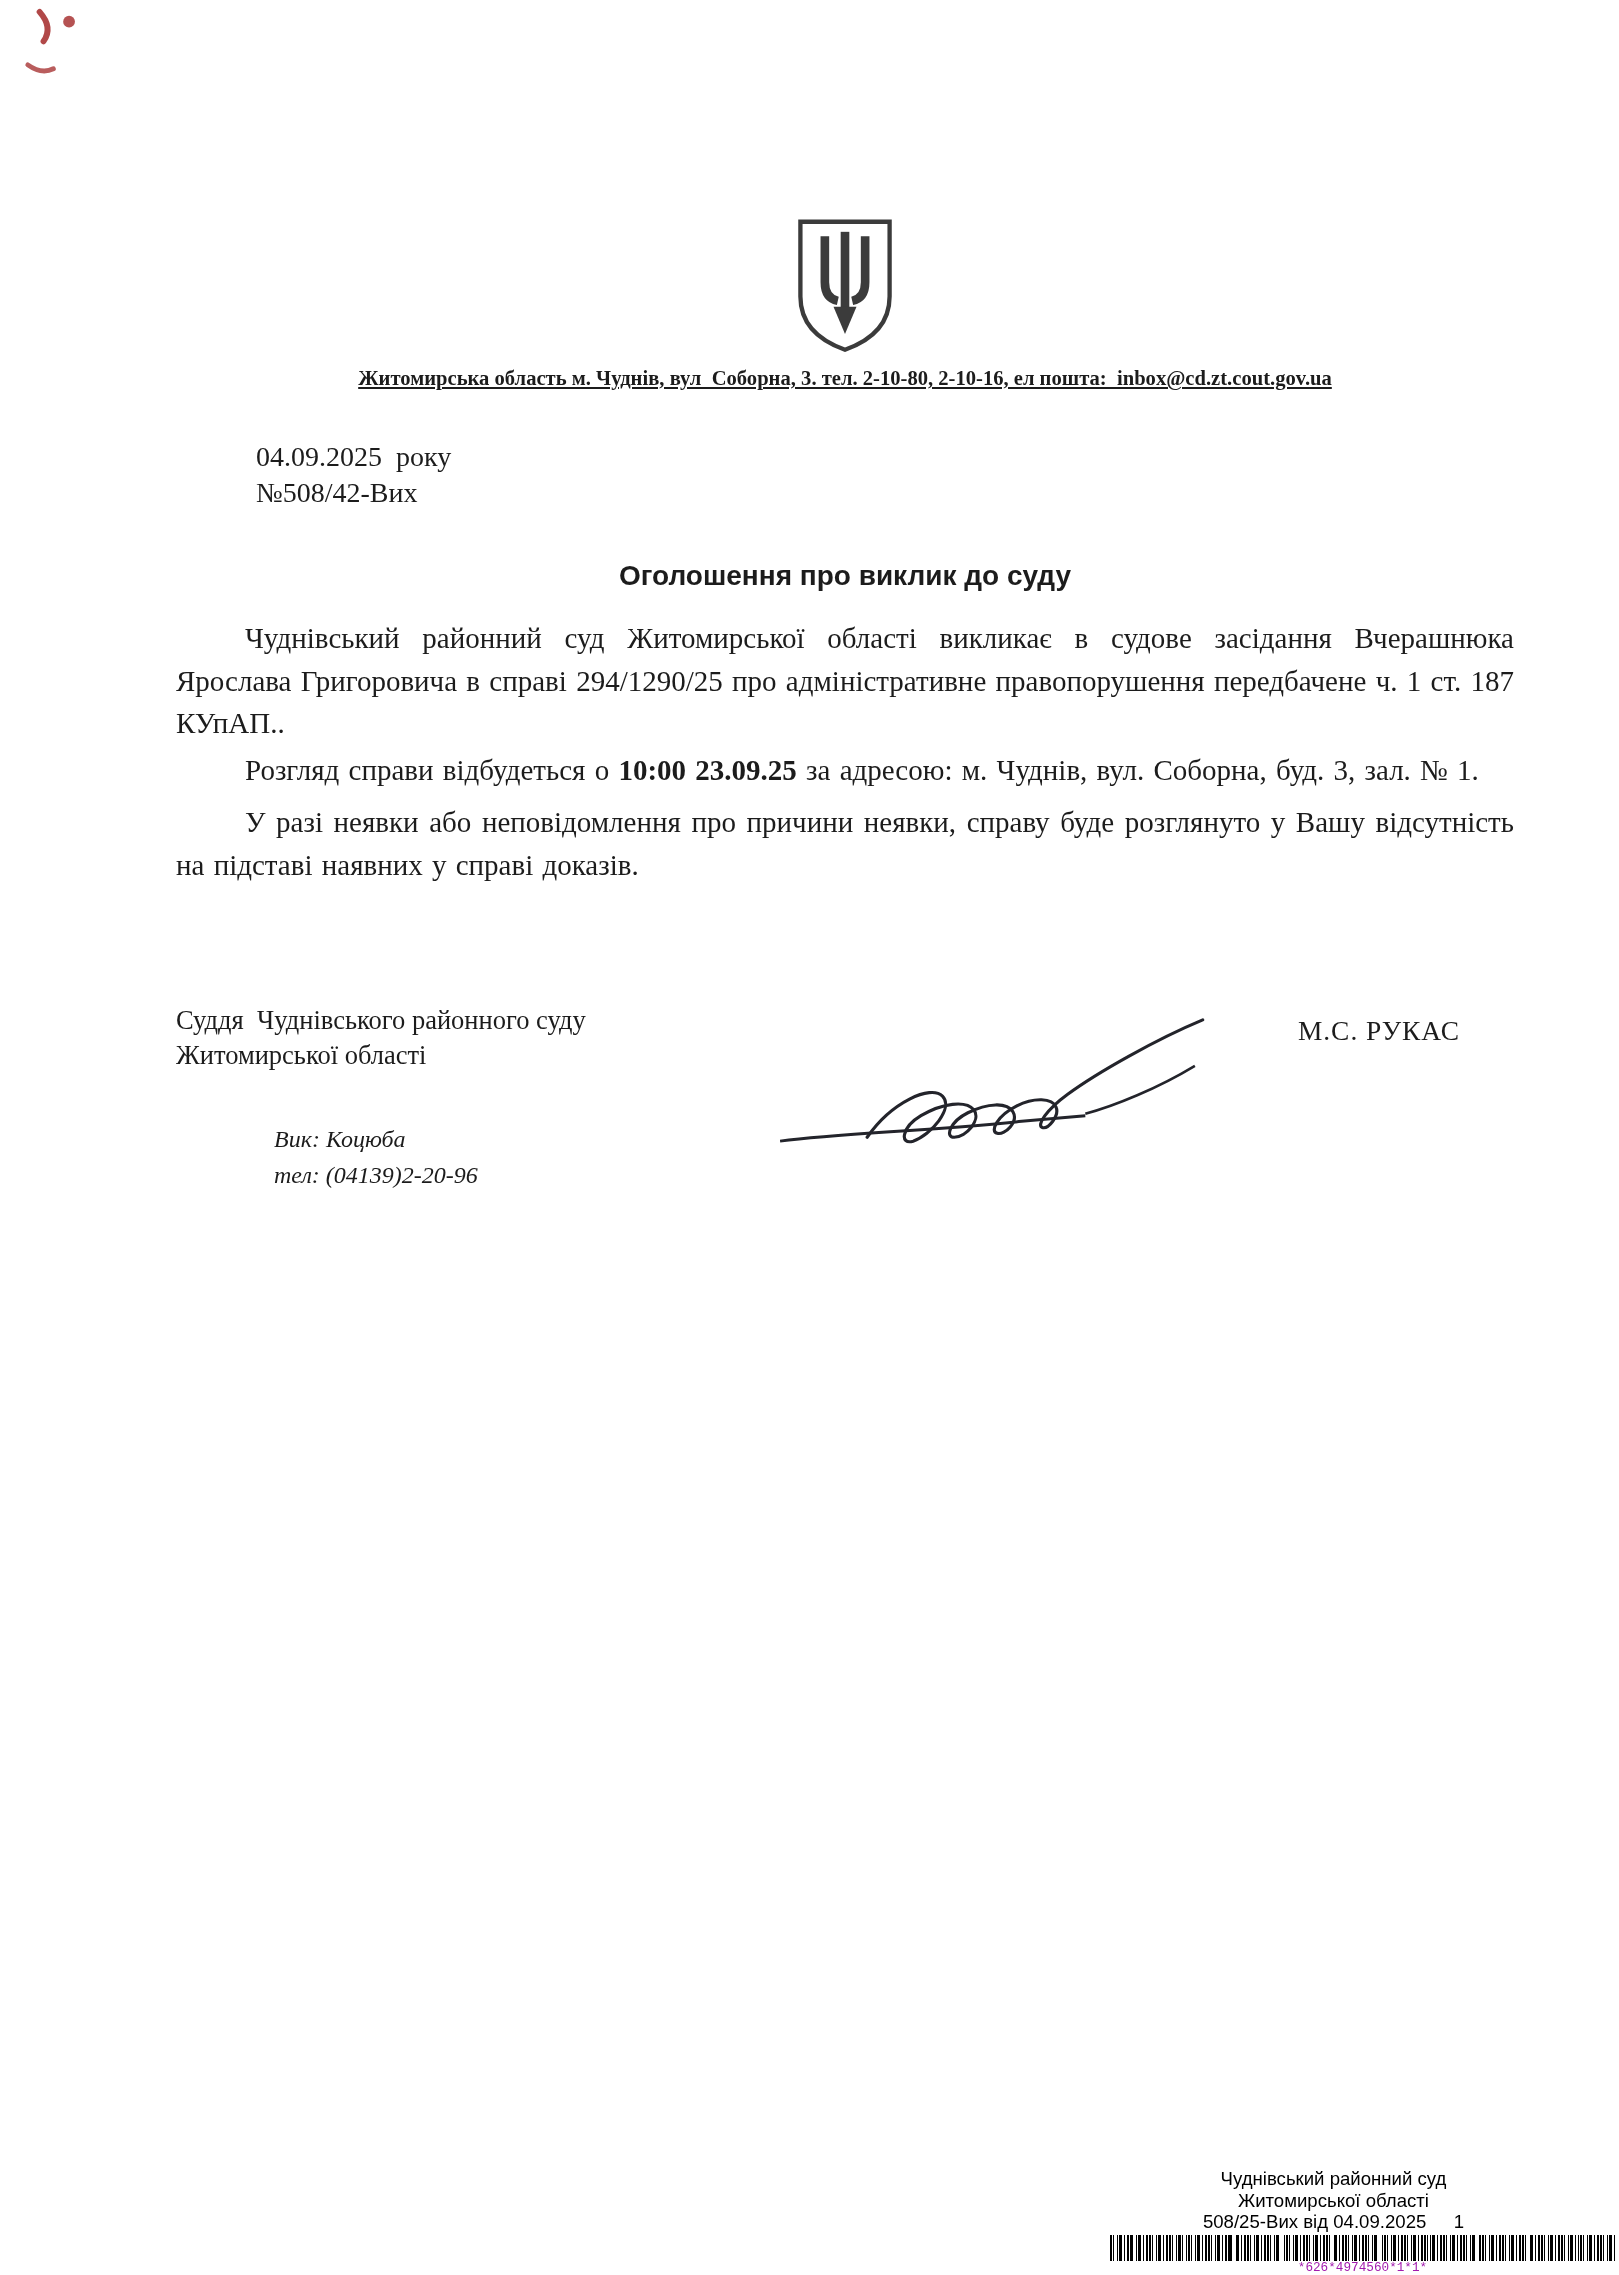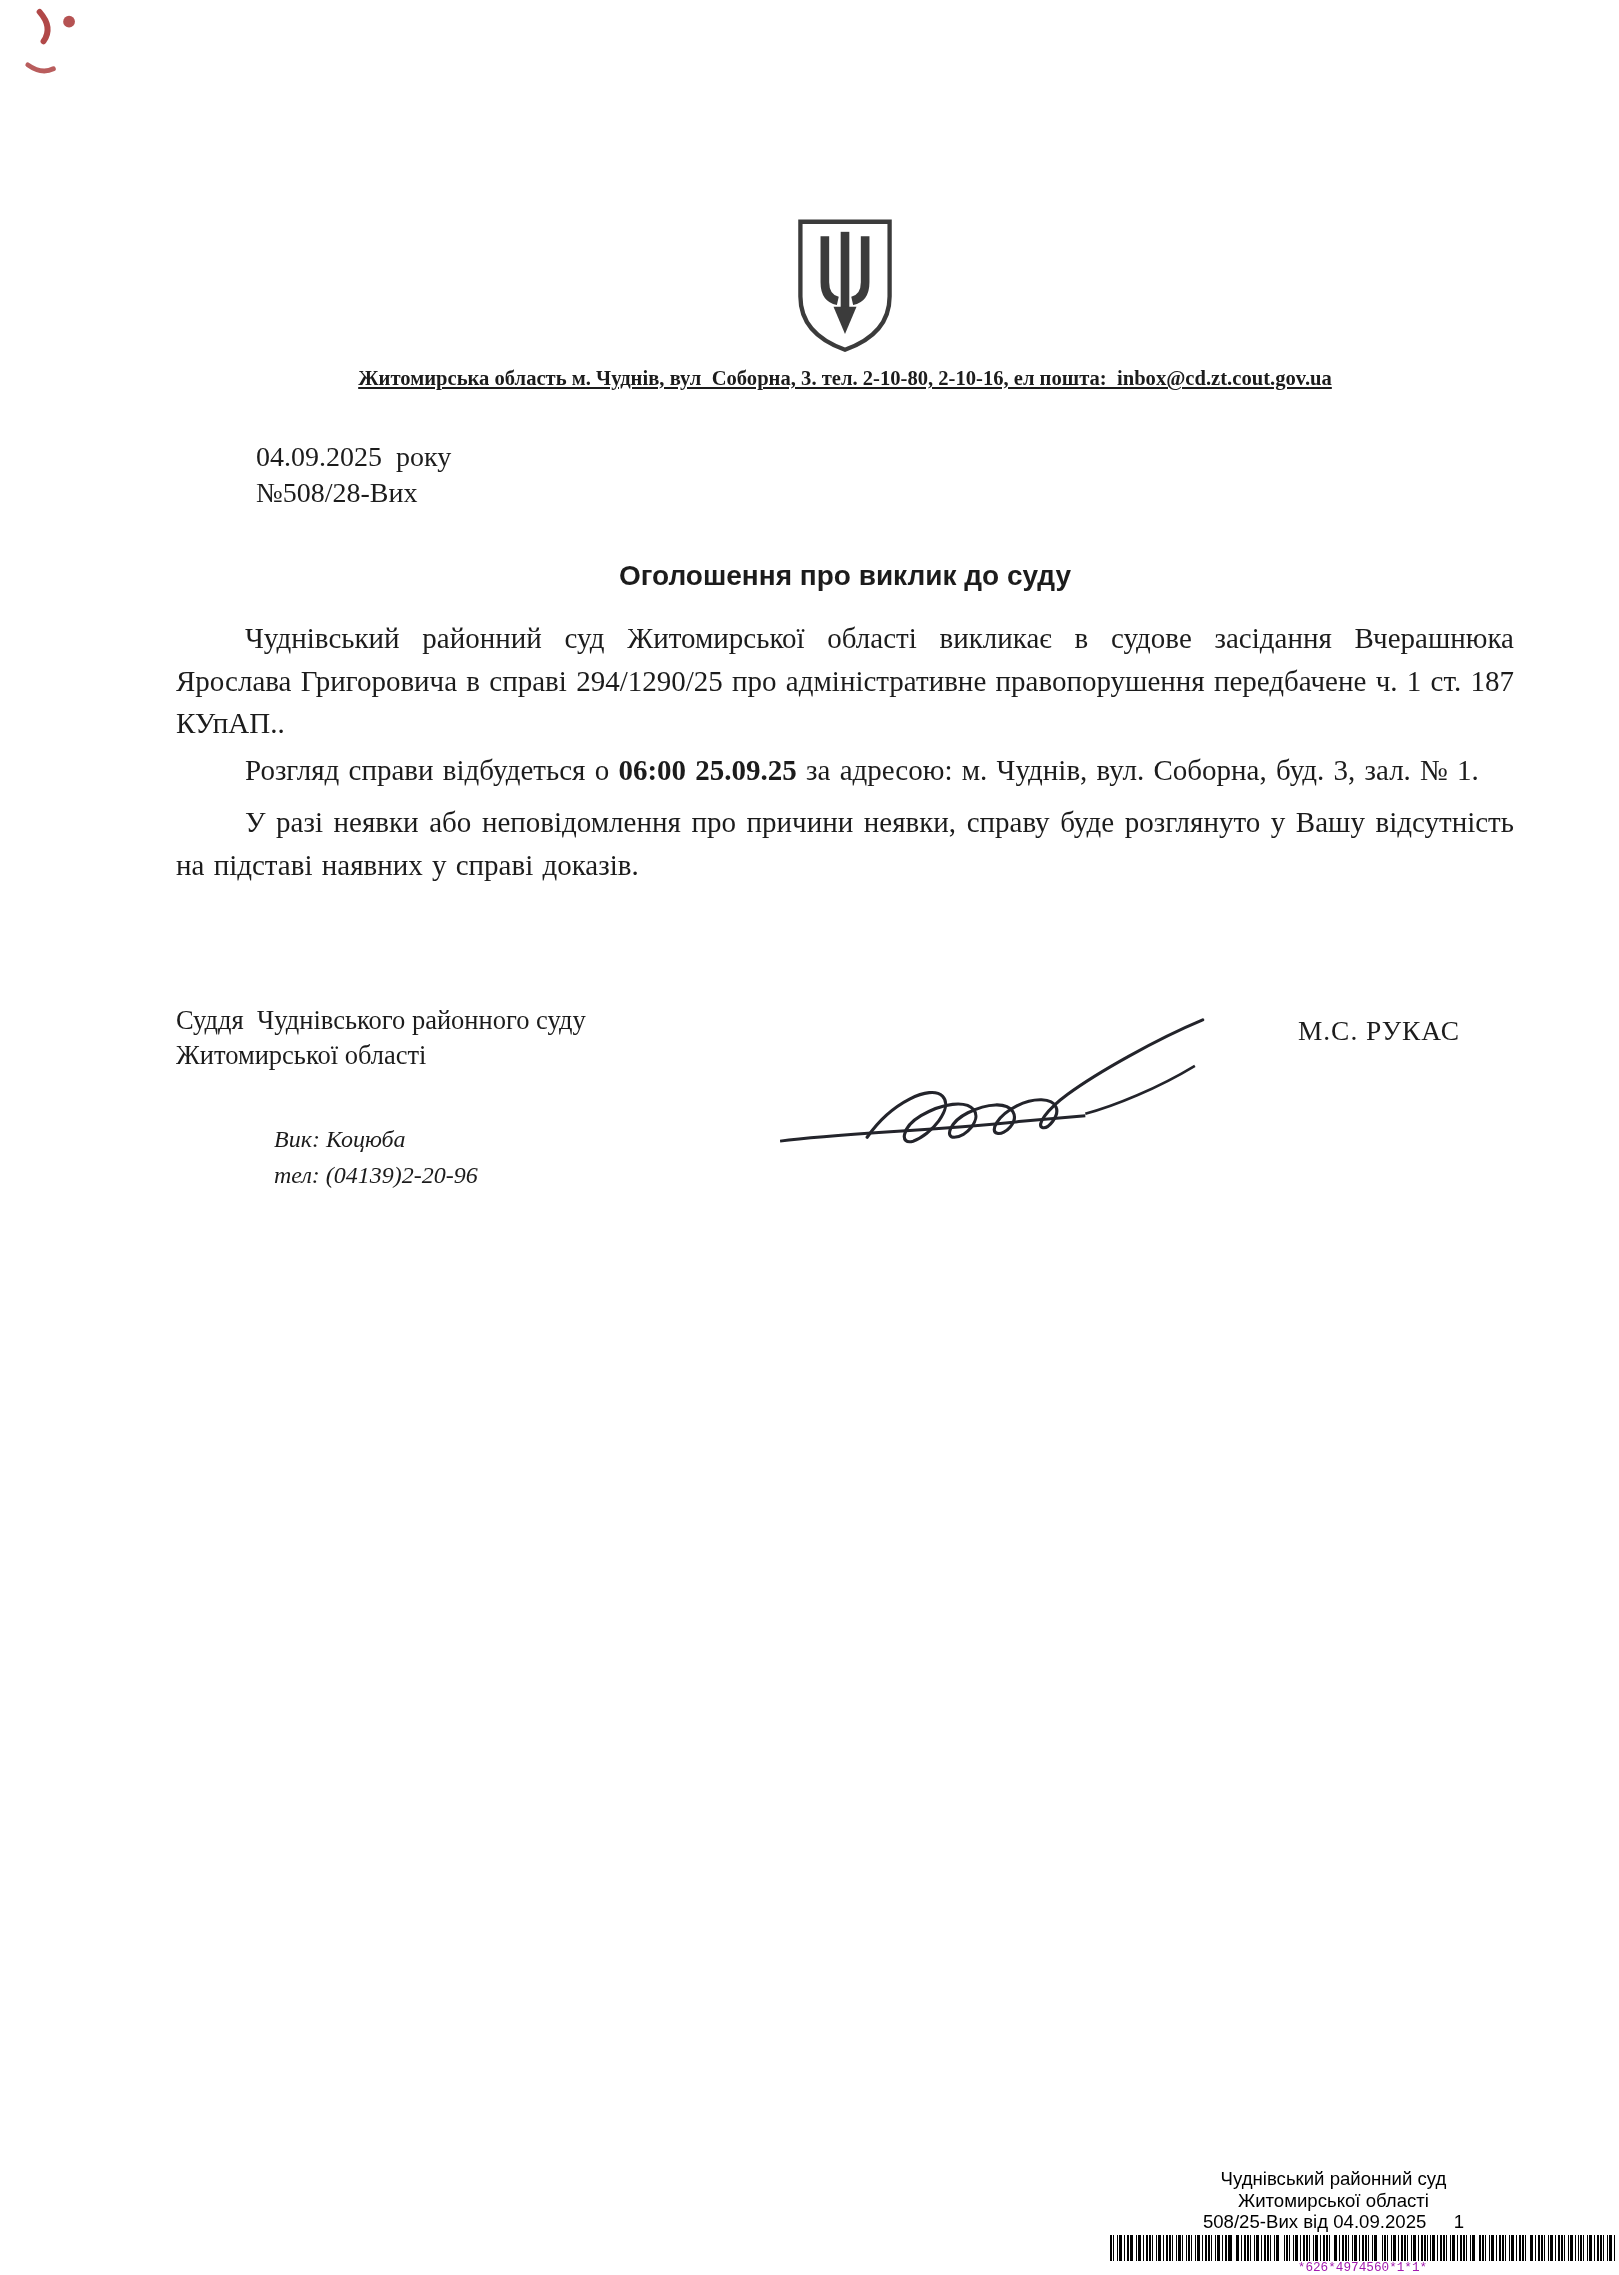--- a/index.html
+++ b/index.html
@@ -138,28 +138,28 @@
         <path d="M36,11 V64" stroke="#3b3b3b" stroke-width="6"></path>
         <path d="M28,63 H44 L36,82 Z" fill="#3b3b3b"></path>
       </svg>
     </div>
 
 
     <div class="contact-line">Житомирська область м. Чуднів, вул  Соборна, 3. тел. 2-10-80, 2-10-16, ел пошта:  inbox@cd.zt.cout.gov.ua</div>
 
     <div class="ref-block">
       <div class="prewrap">04.09.2025  року</div>
-      <div>№508/28-Вих</div>
+      <div>№508/42-Вих</div>
     </div>
 
     <h2 class="heading">Оголошення про виклик до суду</h2>
 
     <p class="para">Чуднівський районний суд Житомирської області викликає в судове засідання Вчерашнюка Ярослава Григоровича в справі 294/1290/25 про адміністративне правопорушення передбачене ч. 1 ст. 187 КУпАП..</p>
 
-    <p class="para para-hearing"><span>Розгляд справи відбудеться о </span><span class="b">06:00 25.09.25</span><span> за адресою: м. Чуднів, вул. Соборна, буд. 3, зал. № 1.</span></p>
+    <p class="para para-hearing"><span>Розгляд справи відбудеться о </span><span class="b">10:00 23.09.25</span><span> за адресою: м. Чуднів, вул. Соборна, буд. 3, зал. № 1.</span></p>
 
     <p class="para para-absence">У разі неявки або неповідомлення про причини неявки, справу буде розглянуто у Вашу відсутність на підставі наявних у справі доказів.</p>
 
     <div class="sig-row">
       <div class="judge-title">
         <div class="prewrap">Суддя  Чуднівського районного суду</div>
         <div>Житомирської області</div>
       </div>
       <div class="judge-name">М.С. РУКАС</div>
     </div>

